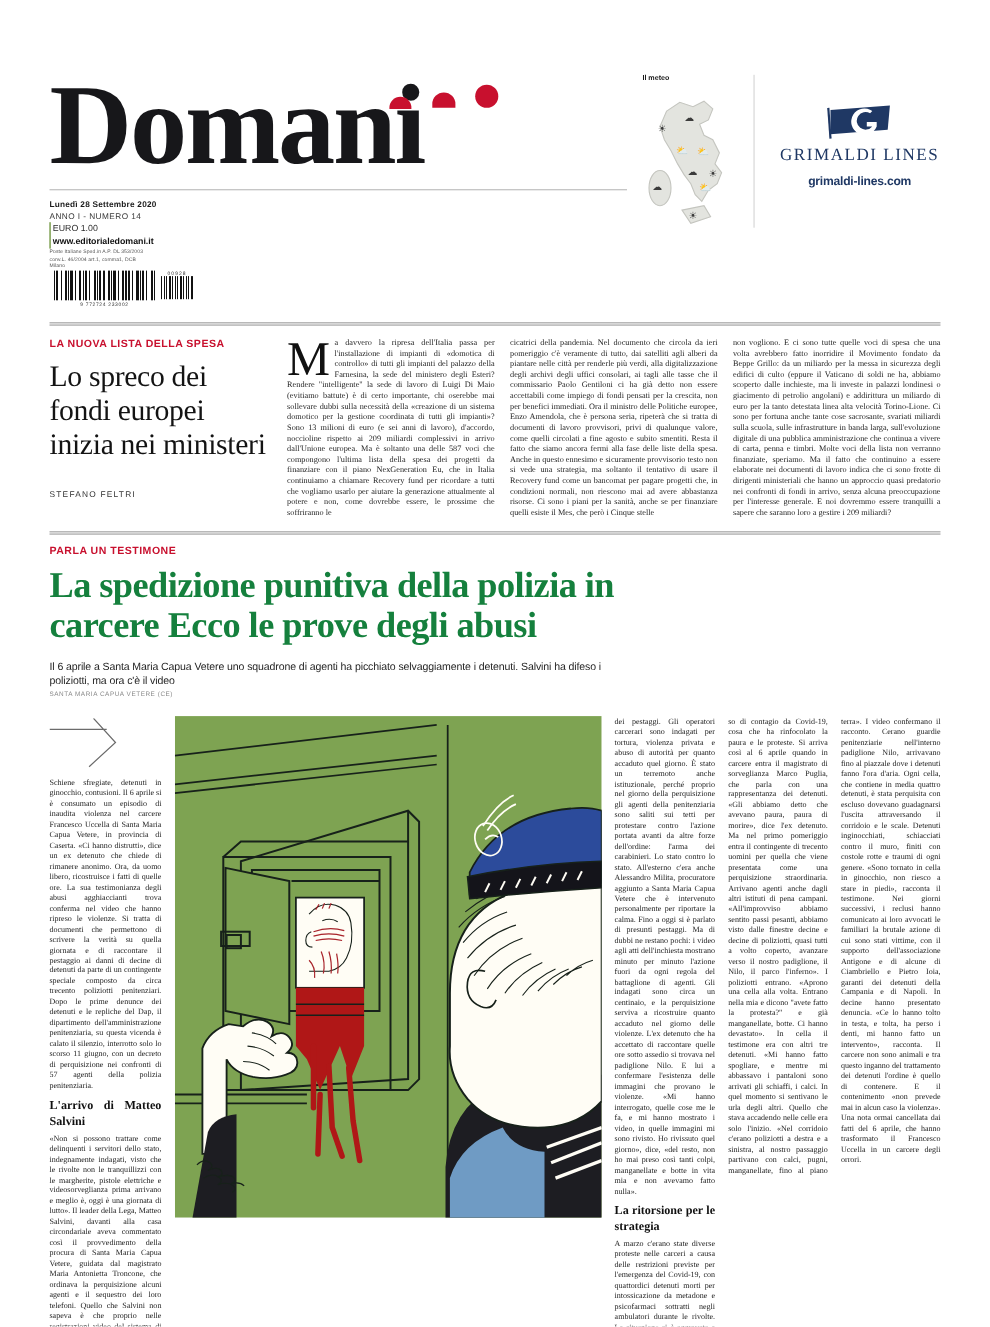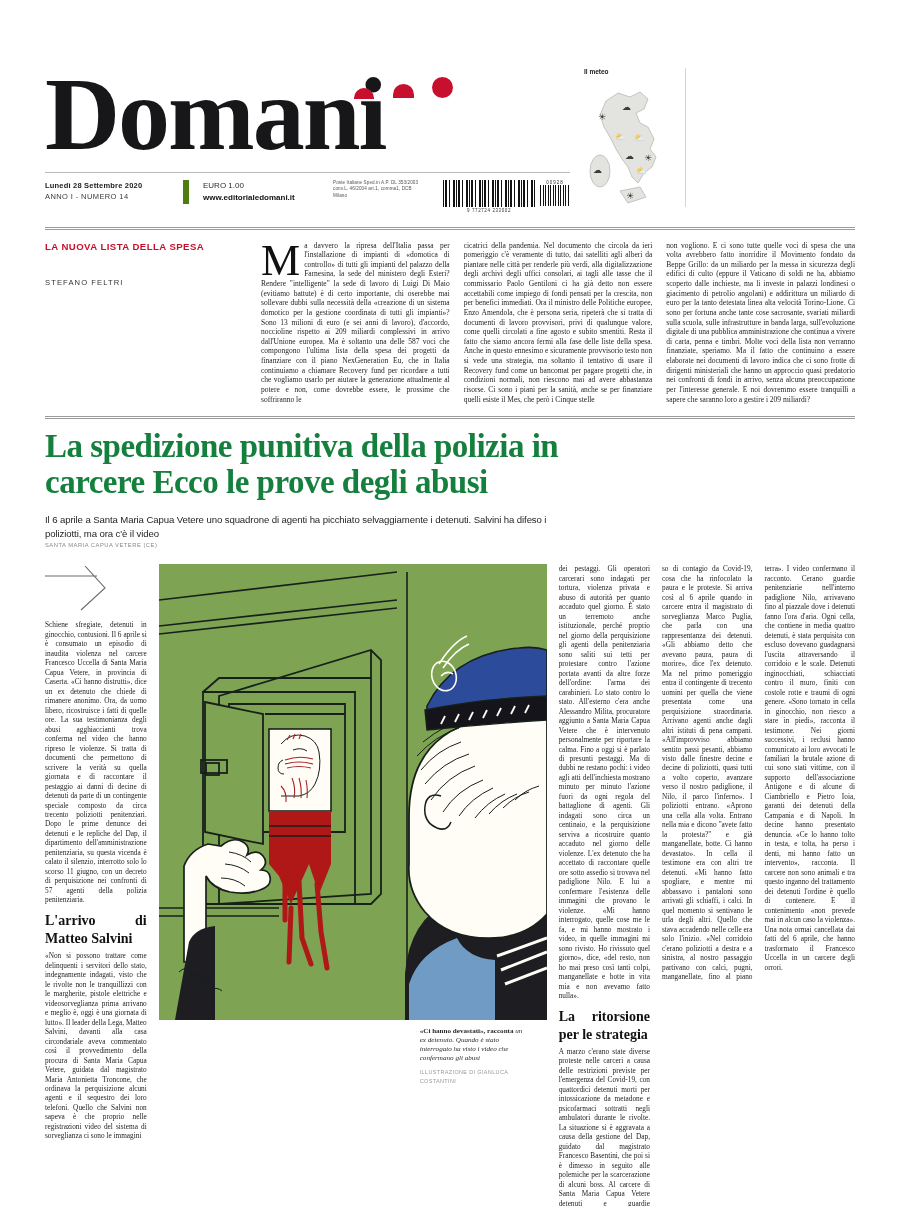--- a/index.html
+++ b/index.html
@@ -25,23 +25,23 @@
     position: relative;
     display: inline-block;
   }
   .dots { position: absolute; top: 8px; left: 309px; width: 130px; height: 30px; }
   .dot { position: absolute; background: #c8102e; }
   .dot.d1 { left: 0px;  top: 12px; width: 20px; height: 11px; border-radius: 10px 10px 0 0; }
   .dot.d2 { left: 39px; top: 8px;  width: 21px; height: 14px; border-radius: 11px 11px 0 0; }
   .dot.d3 { left: 78px; top: 1px;  width: 21px; height: 21px; border-radius: 50%; }
 
   .masthead-rule { border-top: 1px solid #b9b9b9; margin-top: 12px; }
-  .infobar { display: flex; align-items: flex-start; padding-top: 7px; font-family: "Liberation Sans", sans-serif; }
+  .infobar { display: flex; align-items: flex-start; padding-top: 7px; font-family: "Liberation Sans", sans-serif; flex-direction: column; }
   .infobar .blk { padding-right: 14px; }
-  .infobar .sep { border-left: 6px solid #4d7c0f; padding-left: 14px; }
+  .infobar .sep { border-left: 1px solid #4d7c0f; padding-left: 2px; }
   .date-line { font-size: 7.5px; font-weight: 700; letter-spacing: .2px; color: #1a1a1a; line-height: 1.5; }
   .issue-line { font-size: 7.5px; letter-spacing: .4px; color: #3a3a3a; line-height: 1.5; }
   .price { font-size: 8px; color: #2c2c2c; line-height: 1.5; }
   .site { font-size: 8px; font-weight: 700; color: #111; line-height: 1.5; }
   .postal { font-size: 4.6px; line-height: 1.45; color: #555; width: 92px; letter-spacing: .1px; }
   .barcode-wrap { display: flex; align-items: flex-start; gap: 5px; margin-left: 4px; }
   .barcode { height: 27px; width: 92px;
     background: repeating-linear-gradient(to right,#111 0 1px,#fff 1px 2px,#111 2px 4px,#fff 4px 6px,#111 6px 7px,#fff 7px 10px,#111 10px 12px,#fff 12px 13px); }
   .barcode-num { font-size: 4.5px; text-align: center; letter-spacing: .6px; color: #333; margin-top: 1px; }
   .barcode2 { height: 21px; width: 30px;
@@ -83,21 +83,21 @@
             letter-spacing: .9px; margin-top: 20px; color: #1a1a1a; }
   .author-loc { font-family: "Liberation Sans", sans-serif; font-size: 5.8px; letter-spacing: .5px; color: #8a8a8a; margin-top: 2px; }
 
   
   .body-grid { display: flex; margin-top: 16px; gap: 12px; }
   .col { font-size: 7.3px; line-height: 1.30; text-align: justify; color: #232323; hyphens: auto; }
   .col p { margin: 0 0 0 0; text-indent: 0; }
   .col-1 { width: 117px; }
   .col-illus { width: 388px; }
   .col-2, .col-3, .col-4 { width: 105px; }
-  .subhead { font-family: "Liberation Serif", serif; font-weight: 700; font-size: 14px;
+  .subhead { font-family: "Liberation Serif", serif; font-weight: 700; font-size: 11px;
              margin: 7px 0 3px; color: #111; }
   .arrow-mark { width: 78px; height: 54px; float: left; margin: 2px 5px 0 0; }
   .illus { width: 388px; height: 456px; background: #ffffff; }
   .cap-row { display: flex; gap: 12px; margin-top: 7px; }
   .caption { width: 105px; font-size: 7.1px; line-height: 1.27; font-style: italic; color: #2a2a2a; }
   .caption b { font-style: normal; }
   .credit { font-family: "Liberation Sans", sans-serif; font-size: 5.5px; letter-spacing: .35px;
             color: #9a9a9a; line-height: 1.5; margin-top: 5px; font-style: normal; }
 </style>
 </head>
@@ -163,49 +163,62 @@
               <text x="41" y="80">☁</text>
                 <text x="9" y="94">☁</text>
               <text x="60" y="82">☀</text>
                 <text x="52" y="95">⛅</text>
               <text x="42" y="120">☀</text>
             </g>
           </svg>
         </div>
       </div>
 
+      <div class="ad">
+        <div class="ad-flag">
+          <svg viewBox="0 0 62 34" width="62" height="34">
+            <path d="M4 6 L58 2 L56 24 L4 28 Z" fill="#1f3864"></path>
+            <path d="M2 4 L4 32" stroke="#1f3864" stroke-width="2" fill="none"></path>
+            <path d="M40 9 a8 8 0 1 0 2 12 l-5 0 l0 -4 l9 0 l0 4 a12 12 0 1 1 -4 -14 z" fill="#ffffff"></path>
+          </svg>
+        </div>
+        <div class="ad-name">GRIMALDI LINES</div>
+        <div class="ad-url">grimaldi-lines.com</div>
+      </div>
 
     </div>
   </div>
 
   <div class="thick-rule"></div>
 
   <div class="editorial">
 
     <div class="ed-head">
       <div class="kicker">LA NUOVA LISTA DELLA SPESA</div>
+      <div class="ed-title">Lo spreco dei fondi europei inizia nei ministeri</div>
       <div class="byline">STEFANO FELTRI</div>
     </div>
 
     <div class="ed-cols">
       <div class="ed-col">
         <p><span class="dropcap">M</span><span>a davvero la ripresa dell'Italia passa per l'installazione di impianti di «domotica di controllo» di tutti gli impianti del palazzo della Farnesina, la sede del ministero degli Esteri? Rendere "intelligente" la sede di lavoro di Luigi Di Maio (evitiamo battute) è di certo importante, chi oserebbe mai sollevare dubbi sulla necessità della «creazione di un sistema domotico per la gestione coordinata di tutti gli impianti»? Sono 13 milioni di euro (e sei anni di lavoro), d'accordo, noccioline rispetto ai 209 miliardi complessivi in arrivo dall'Unione europea. Ma è soltanto una delle 587 voci che compongono l'ultima lista della spesa dei progetti da finanziare con il piano NexGeneration Eu, che in Italia continuiamo a chiamare Recovery fund per ricordare a tutti che vogliamo usarlo per aiutare la generazione attualmente al potere e non, come dovrebbe essere, le prossime che soffriranno le</span></p>
       </div>
       <div class="ed-col">
         <p>cicatrici della pandemia. Nel documento che circola da ieri pomeriggio c'è veramente di tutto, dai satelliti agli alberi da piantare nelle città per renderle più verdi, alla digitalizzazione degli archivi degli uffici consolari, ai tagli alle tasse che il commissario Paolo Gentiloni ci ha già detto non essere accettabili come impiego di fondi pensati per la crescita, non per benefici immediati. Ora il ministro delle Politiche europee, Enzo Amendola, che è persona seria, ripeterà che si tratta di documenti di lavoro provvisori, privi di qualunque valore, come quelli circolati a fine agosto e subito smentiti. Resta il fatto che siamo ancora fermi alla fase delle liste della spesa. Anche in questo ennesimo e sicuramente provvisorio testo non si vede una strategia, ma soltanto il tentativo di usare il Recovery fund come un bancomat per pagare progetti che, in condizioni normali, non riescono mai ad avere abbastanza risorse. Ci sono i piani per la sanità, anche se per finanziare quelli esiste il Mes, che però i Cinque stelle</p>
       </div>
       <div class="ed-col">
         <p>non vogliono. E ci sono tutte quelle voci di spesa che una volta avrebbero fatto inorridire il Movimento fondato da Beppe Grillo: da un miliardo per la messa in sicurezza degli edifici di culto (eppure il Vaticano di soldi ne ha, abbiamo scoperto dalle inchieste, ma li investe in palazzi londinesi o giacimento di petrolio angolani) e addirittura un miliardo di euro per la tanto detestata linea alta velocità Torino-Lione. Ci sono per fortuna anche tante cose sacrosante, svariati miliardi sulla scuola, sulle infrastrutture in banda larga, sull'evoluzione digitale di una pubblica amministrazione che continua a vivere di carta, penna e timbri. Molte voci della lista non verranno finanziate, speriamo. Ma il fatto che continuino a essere elaborate nei documenti di lavoro indica che ci sono frotte di dirigenti ministeriali che hanno un approccio quasi predatorio nei confronti di fondi in arrivo, senza alcuna preoccupazione per l'interesse generale. E noi dovremmo essere tranquilli a sapere che saranno loro a gestire i 209 miliardi?</p>
       </div>
     </div>
   </div>
 
   <div class="thick-rule main-sep"></div>
 
   <div class="main-head">
+    <div class="kicker">PARLA UN TESTIMONE</div>
     <div class="main-title">La spedizione punitiva della polizia in carcere Ecco le prove degli abusi</div>
     <div class="standfirst">Il 6 aprile a Santa Maria Capua Vetere uno squadrone di agenti ha picchiato selvaggiamente i detenuti. Salvini ha difeso i poliziotti, ma ora c'è il video</div>
     <div class="author-loc">SANTA MARIA CAPUA VETERE (CE)</div>
   </div>
 
   <div class="body-grid">
 
     <div class="col col-1">
       <span class="arrow-mark">
         <svg viewBox="0 0 78 54" width="78" height="54">
@@ -324,24 +337,20 @@
           <g stroke="#17211a" stroke-width="1" fill="none">
             <path d="M20 408 q6 -6 12 -2 q4 4 -2 7 q8 -4 12 0 q3 4 -3 6 q10 -3 14 0
                      q4 4 -2 6 q8 -2 12 2"></path>
             <path d="M26 420 q8 -5 14 -1 q5 4 -1 7 q9 -3 14 1 q4 3 -1 6"></path>
           </g>
         </svg>
       </div>
 
       <div class="cap-row">
         <div style="width:249px"></div>
-        <div class="caption">
-          <b>«Ci hanno devastati», racconta</b><span> un ex detenuto. Quando è stato interrogato ha visto i video che confermano gli abusi</span>
-          <div class="credit">ILLUSTRAZIONE DI GIANLUCA COSTANTINI</div>
-        </div>
       </div>
     </div>
 
     <div class="col col-2">
       <p>dei pestaggi. Gli operatori carcerari sono indagati per tortura, violenza privata e abuso di autorità per quanto accaduto quel giorno. È stato un terremoto anche istituzionale, perché proprio nel giorno della perquisizione gli agenti della penitenziaria sono saliti sui tetti per protestare contro l'azione portata avanti da altre forze dell'ordine: l'arma dei carabinieri. Lo stato contro lo stato. All'esterno c'era anche Alessandro Milita, procuratore aggiunto a Santa Maria Capua Vetere che è intervenuto personalmente per riportare la calma.
 
 Fino a oggi si è parlato di presunti pestaggi. Ma di dubbi ne restano pochi: i video agli atti dell'inchiesta mostrano minuto per minuto l'azione fuori da ogni regola del battaglione di agenti. Gli indagati sono circa un centinaio, e la perquisizione serviva a ricostruire quanto accaduto nel giorno delle violenze.
 
 L'ex detenuto che ha accettato di raccontare quelle ore sotto assedio si trovava nel padiglione Nilo. E lui a confermare l'esistenza delle immagini che provano le violenze. «Mi hanno interrogato, quelle cose me le fa, e mi hanno mostrato i video, in quelle immagini mi sono rivisto. Ho rivissuto quel giorno», dice, «del resto, non ho mai preso così tanti colpi, manganellate e botte in vita mia e non avevamo fatto nulla».</p>
       <div class="subhead">La ritorsione per le strategia</div>

